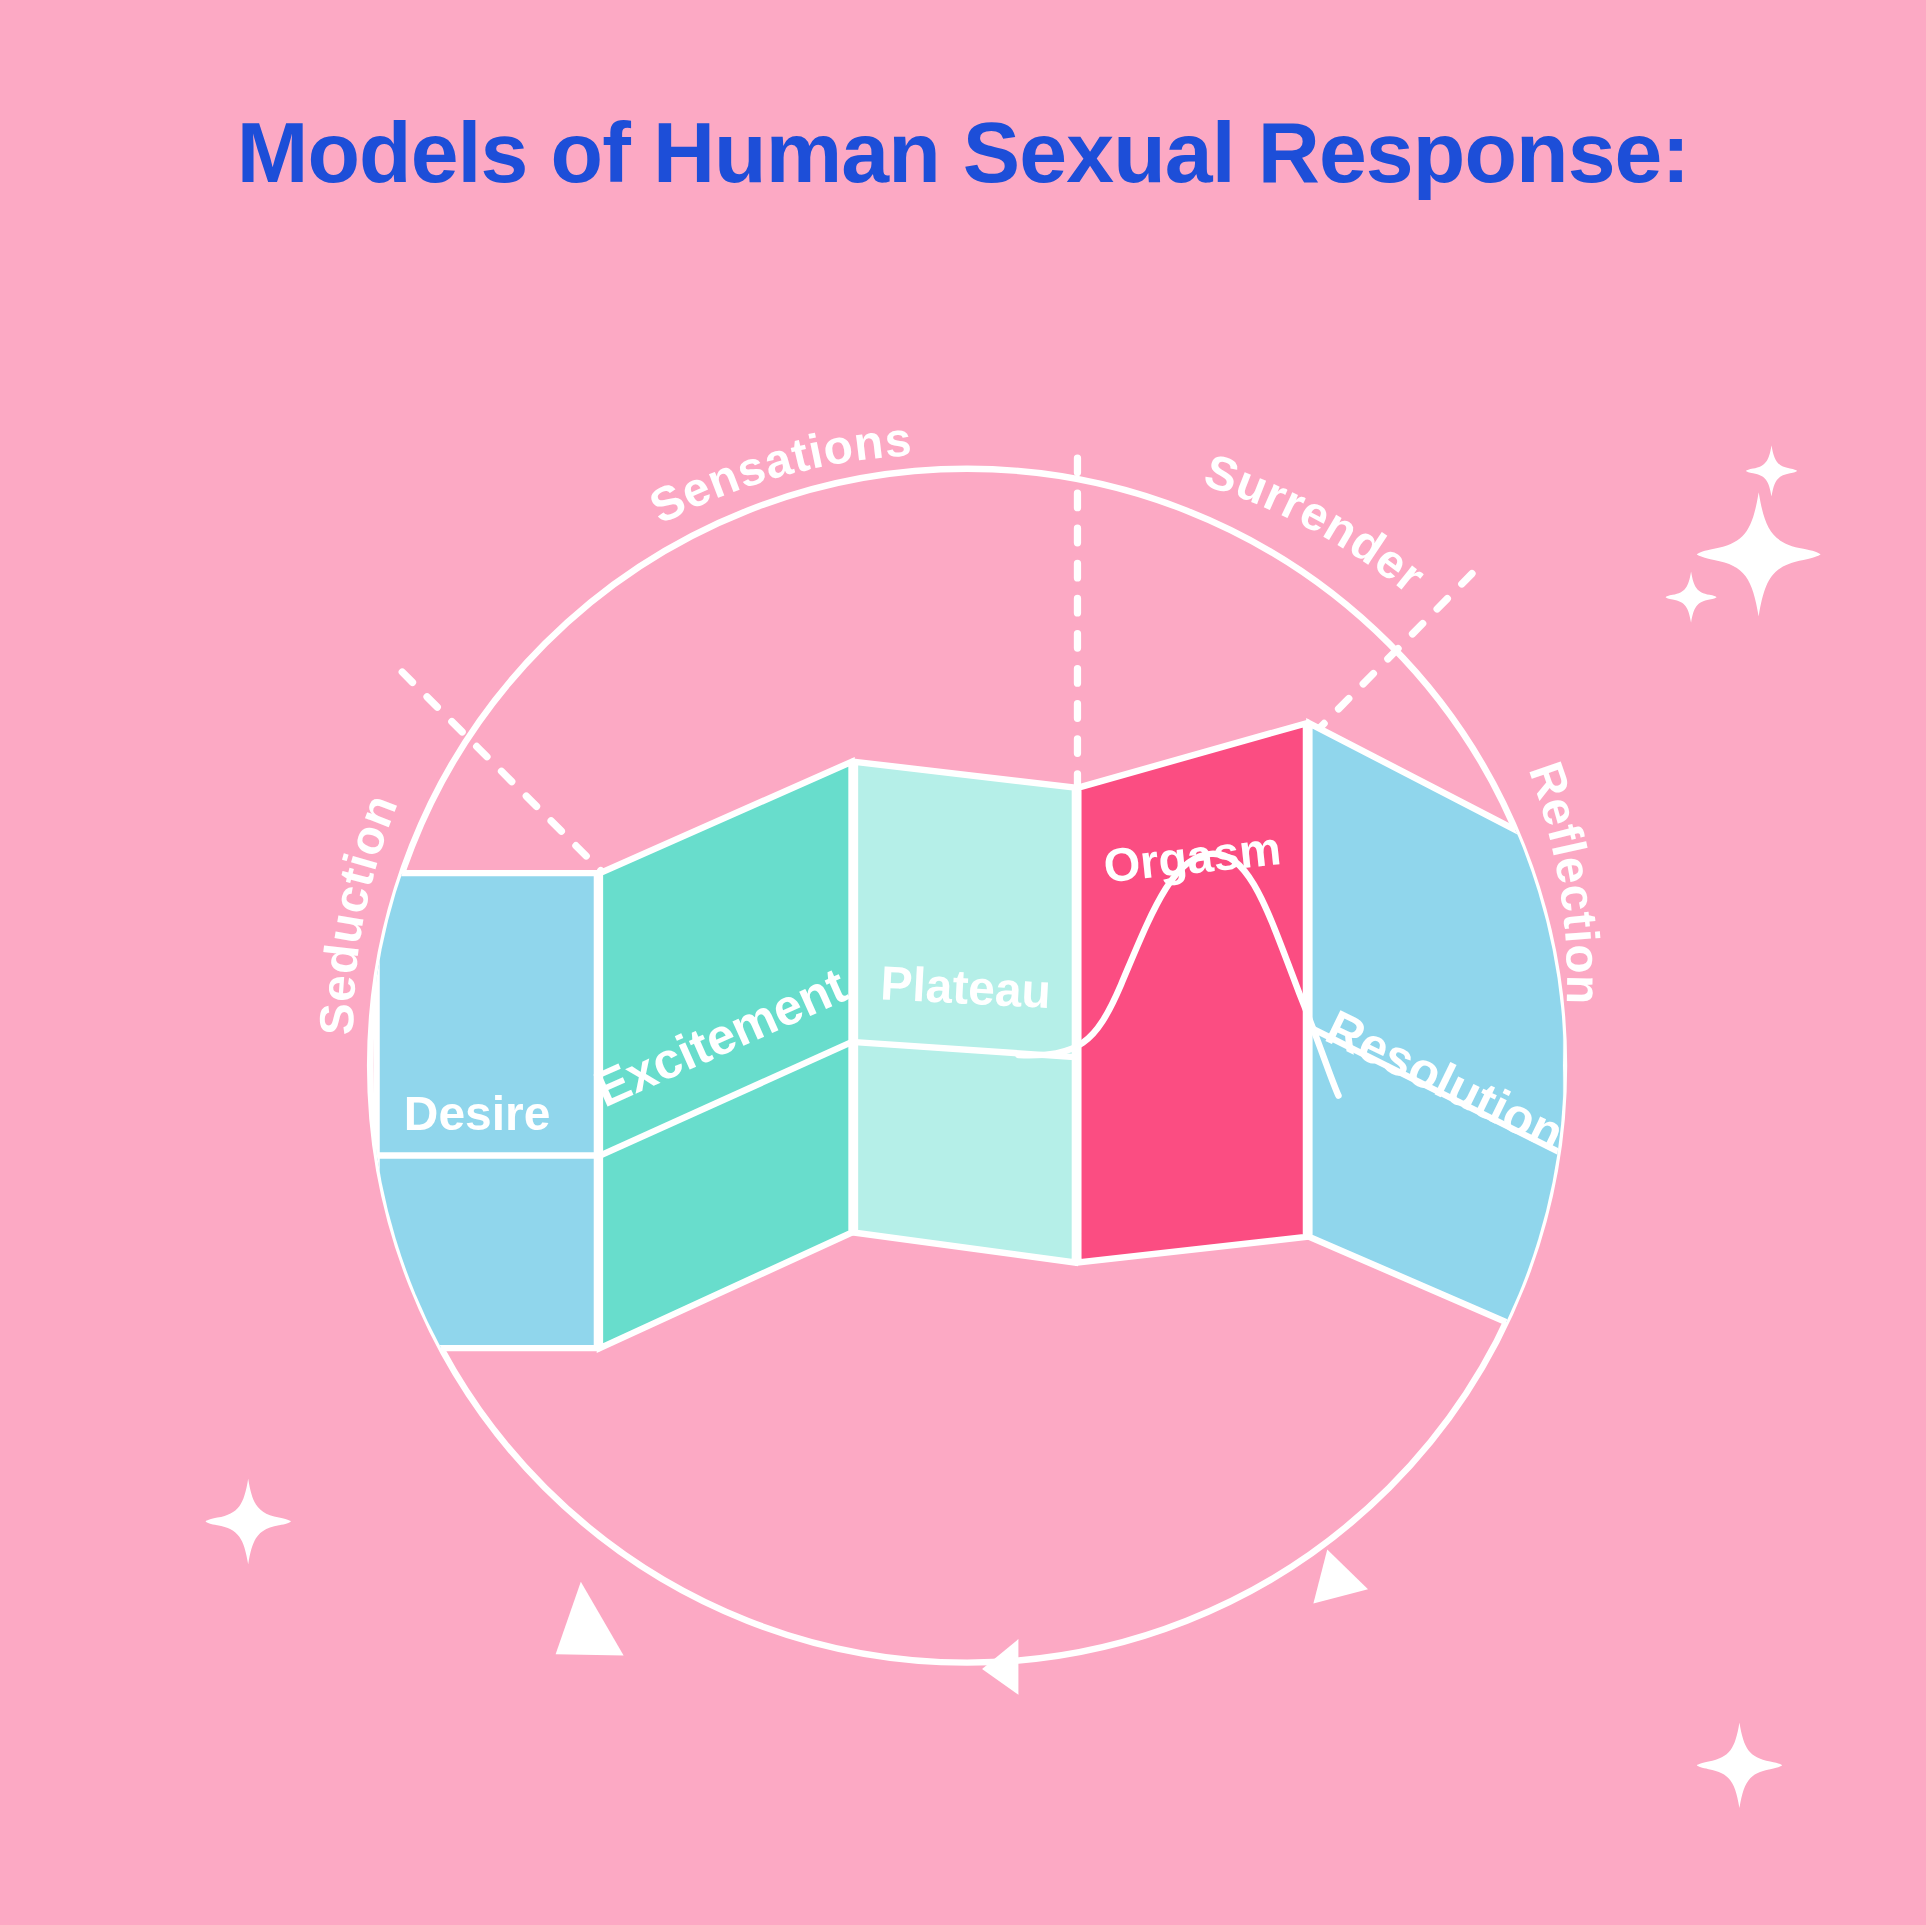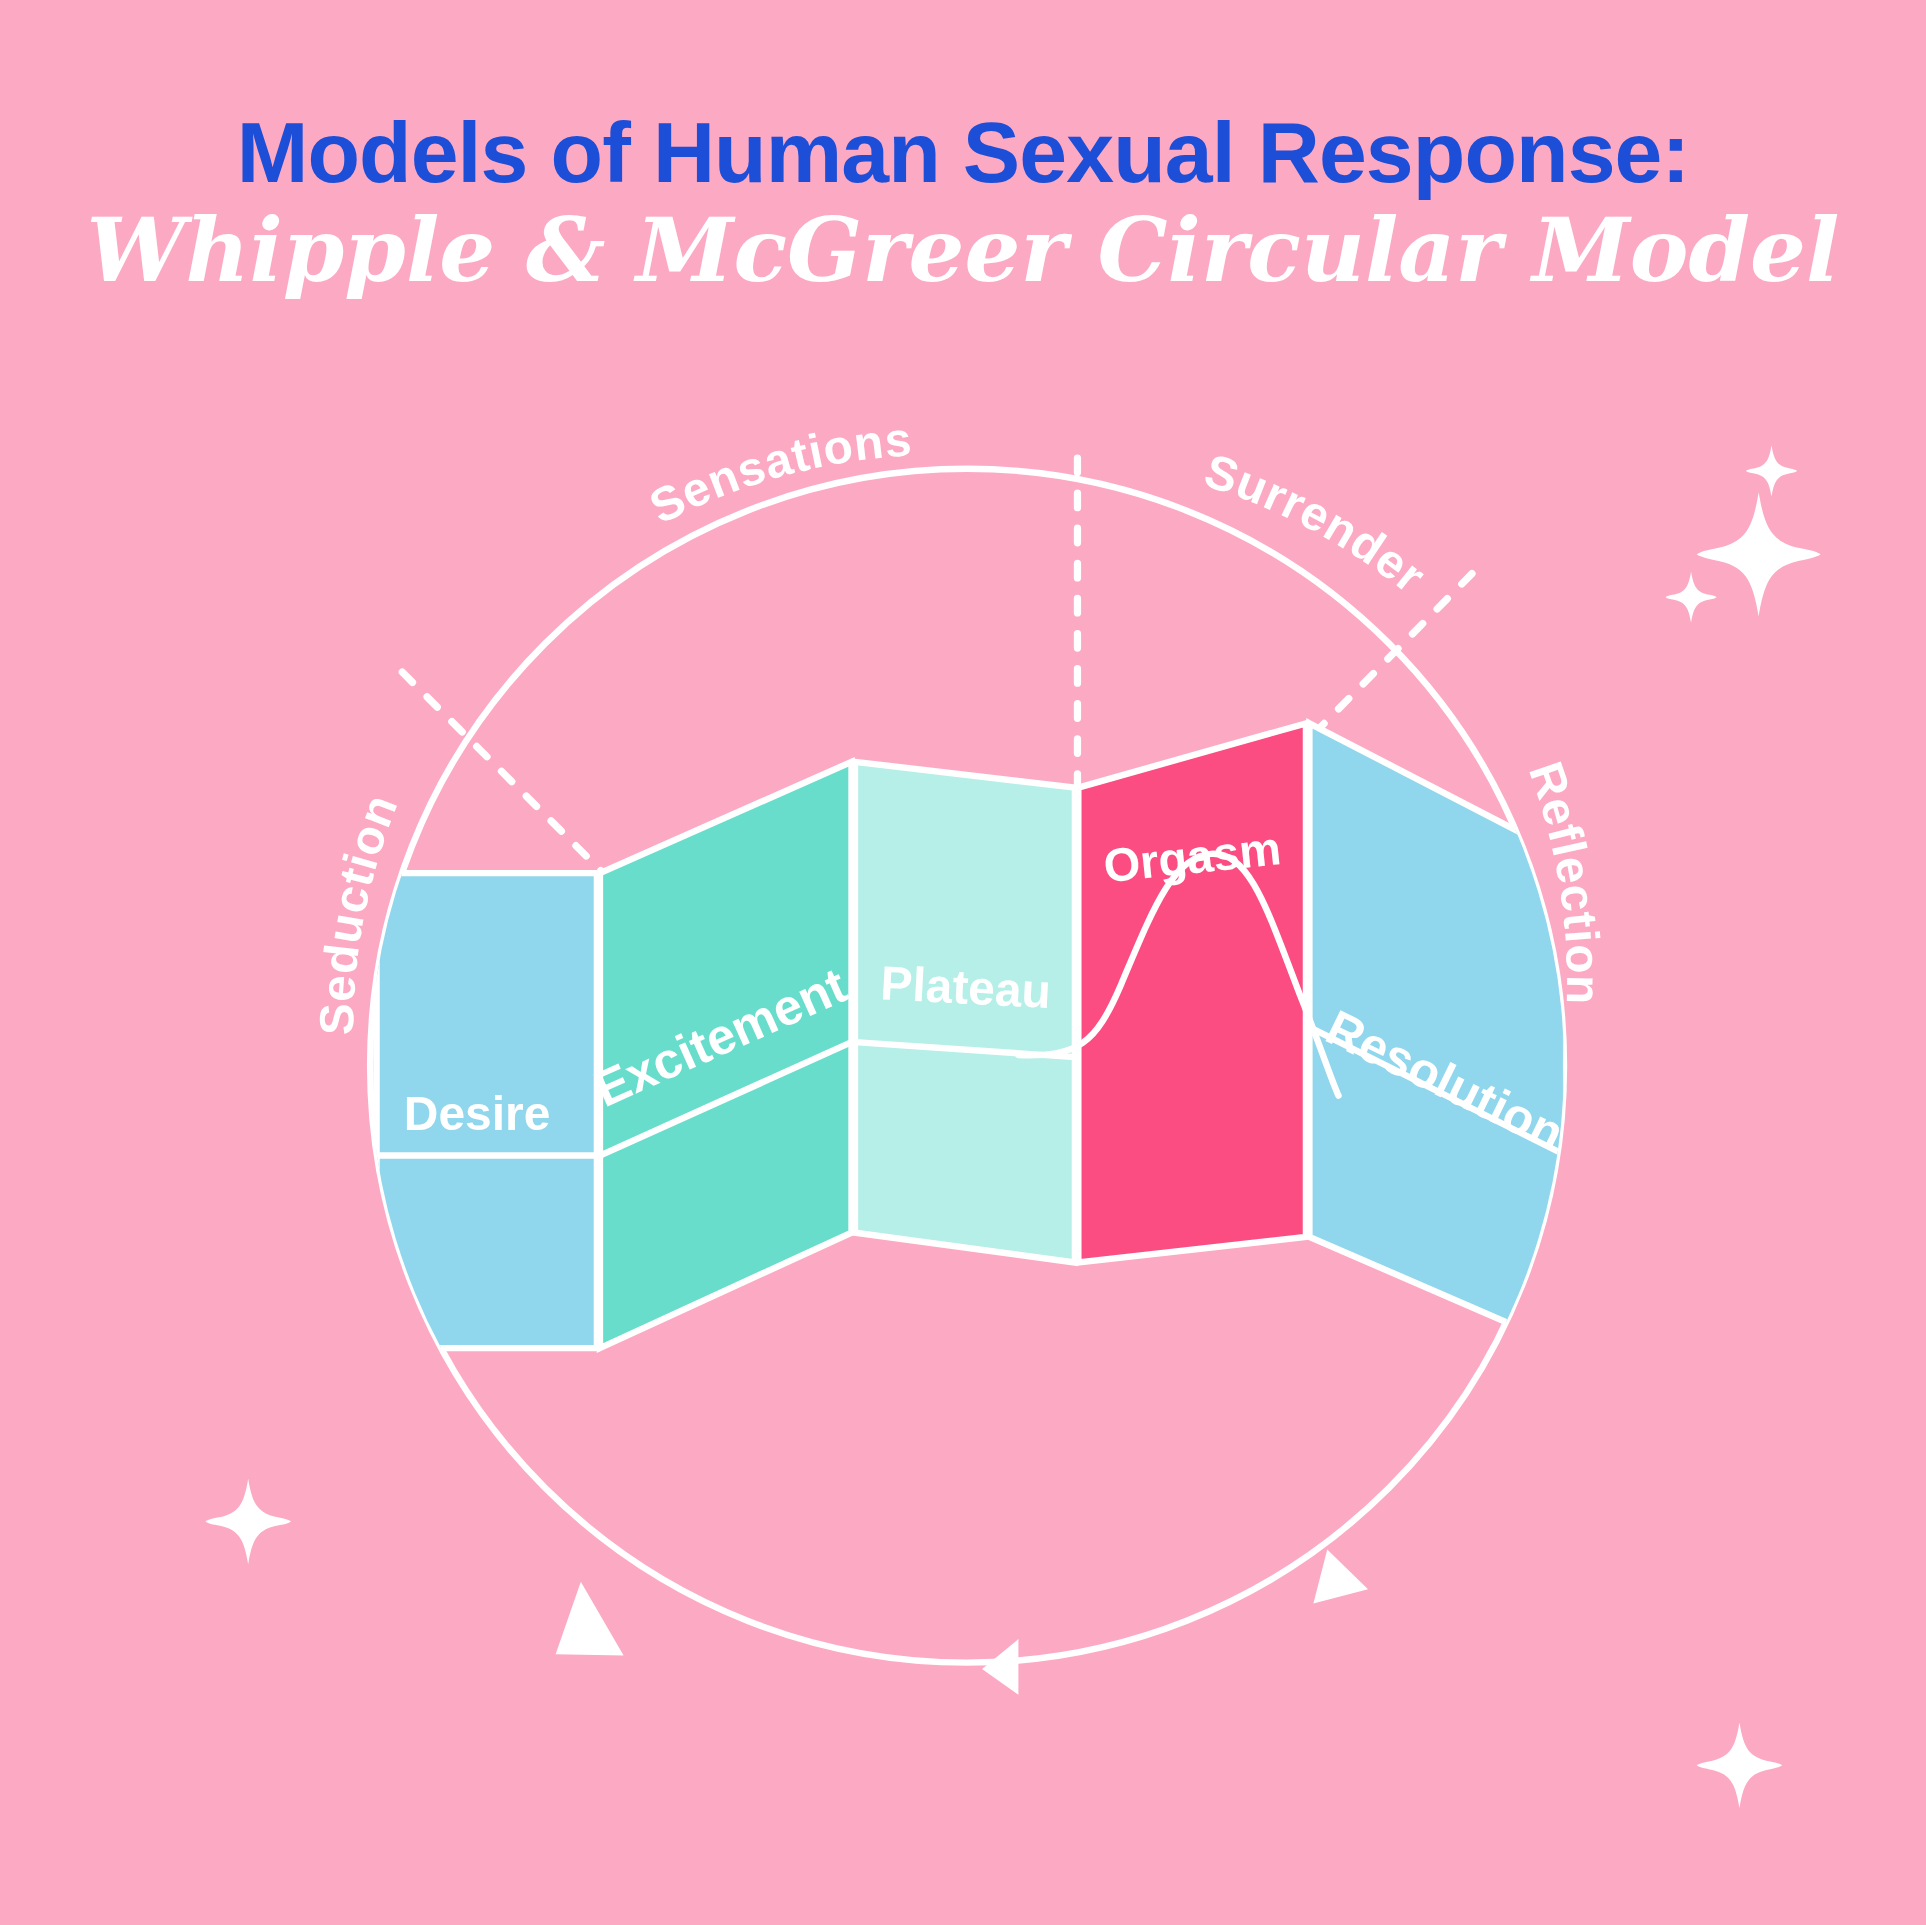--- a/index.html
+++ b/index.html
@@ -59,21 +59,20 @@
     fill: #FFFFFF;
   }
 </style>
 </head>
 <body>
 
 <div id="root">
 
   <div class="title-block">
     <div class="title-line1">Models of Human Sexual Response:</div>
-    <div class="title-line2">Whipple &amp; McGreer Circular Model</div>
   </div>
 
   <svg class="stage" viewBox="0 0 4501 4500">
     <defs>
 
       <clipPath id="circClip">
         <circle cx="2260" cy="2490" r="1395"></circle>
       </clipPath>
 
       <path id="arcSeduction" d="M 995 3075 A 1395 1395 0 0 1 1335 1330" fill="none"></path>

